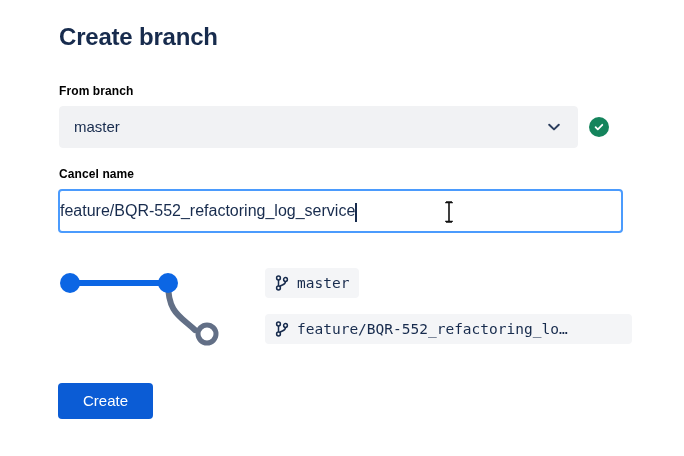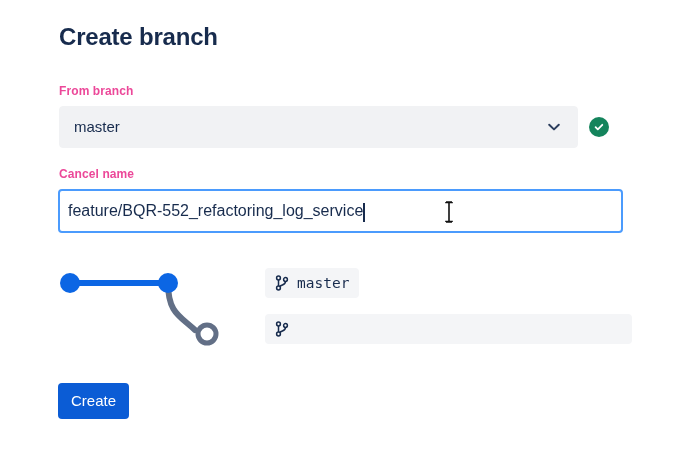--- a/index.html
+++ b/index.html
@@ -29,21 +29,21 @@
     font-weight: bold;
     letter-spacing: -0.2px;
     color: #172B4D;
     line-height: 30px;
   }
 
   .field-label {
     position: absolute;
     font-size: 12px;
     font-weight: bold;
-    color: #ec4899;
+    color: #000000;
     line-height: 16px;
     letter-spacing: 0.1px;
   }
   .label-from { left: 59px; top: 83px; }
   .label-branch { left: 59px; top: 166px; }
 
   
   .select-row {
     position: absolute;
     left: 59px;
@@ -101,21 +101,20 @@
     height: 44px;
     background: #ffffff;
     border: 2px solid #4B9BFD;
     border-radius: 4px;
     display: flex;
     align-items: center;
   }
   .input-text {
     font-size: 16px;
     color: #172B4D;
-    padding-left: 8px;
     line-height: 20px;
     white-space: nowrap;
   }
   .caret {
     display: inline-block;
     width: 1.5px;
     height: 19px;
     background: #172B4D;
     vertical-align: middle;
     margin-left: 0px;
@@ -169,21 +168,21 @@
     white-space: nowrap;
     overflow: hidden;
   }
 
   
   .btn-create {
     position: absolute;
     left: 58px;
     top: 383px;
     height: 36px;
-    padding: 0 13px;
+    padding: 0 25px;
     background: #0B5CD5;
     color: #ffffff;
     border: none;
     border-radius: 4px;
     font-family: "Liberation Sans", sans-serif;
     font-size: 15px;
     cursor: pointer;
     line-height: 36px;
   }
   .btn-cancel {
@@ -266,17 +265,18 @@
   <div class="pill pill-feature">
     <span class="pill-icon">
       <svg width="14" height="16" viewBox="0 0 14 16" aria-hidden="true">
         <circle cx="3.5" cy="3" r="1.9" fill="none" stroke="#172B4D" stroke-width="1.5"></circle>
         <circle cx="3.5" cy="13" r="1.9" fill="none" stroke="#172B4D" stroke-width="1.5"></circle>
         <circle cx="10.5" cy="4.5" r="1.9" fill="none" stroke="#172B4D" stroke-width="1.5"></circle>
         <line x1="3.5" y1="5" x2="3.5" y2="11" stroke="#172B4D" stroke-width="1.5"></line>
         <path d="M10.5 6.5 C10.5 10, 7 9.5, 4.6 11.6" fill="none" stroke="#172B4D" stroke-width="1.5"></path>
       </svg>
     </span>
+    <span class="pill-text">feature/BQR-552_refactoring_lo…</span>
   </div>
 
   <button class="btn-create">Create</button>
 
 </div>
 
 </body></html>

